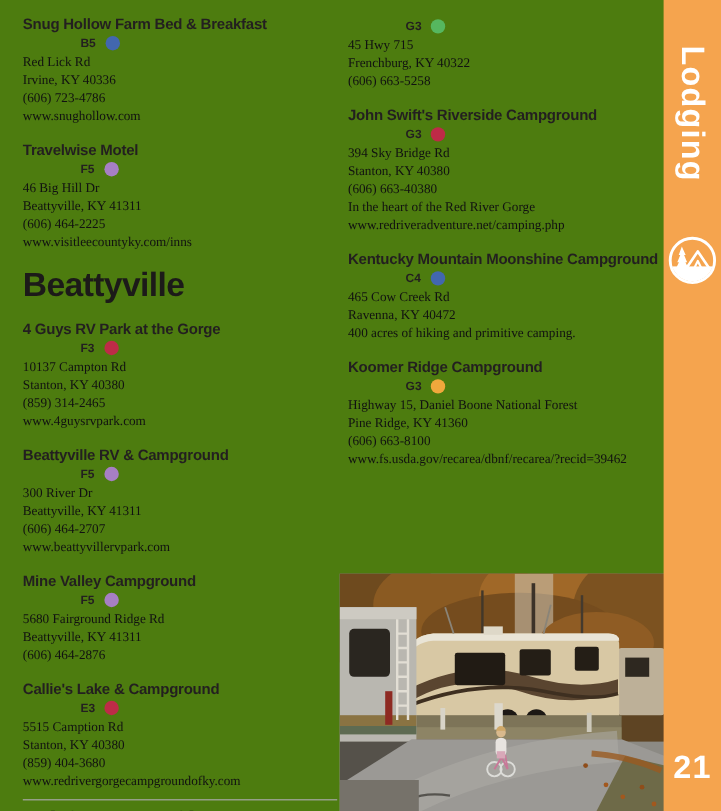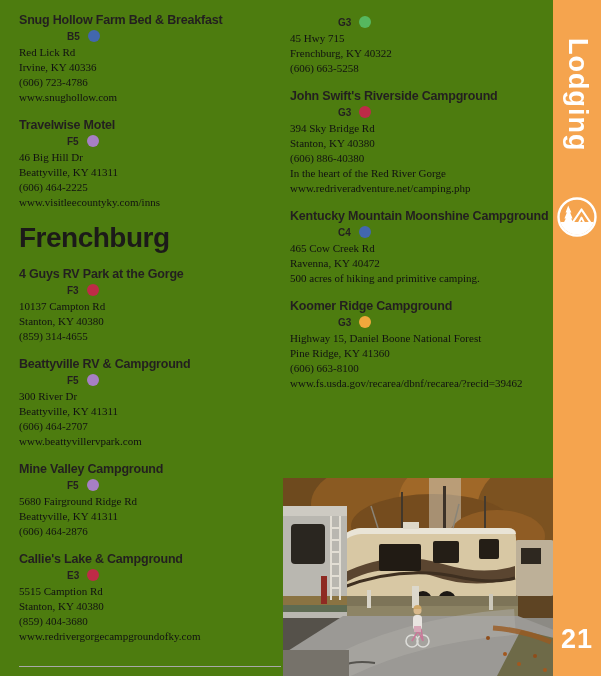--- a/index.html
+++ b/index.html
@@ -95,31 +95,32 @@
       <span class="l-ref">F5</span>
       <span class="l-dot" style="background: rgb(167, 127, 196);"></span>
     </div>
     <div class="l-lines">
           <div class="l-line">46 Big Hill Dr</div>
           <div class="l-line">Beattyville, KY 41311</div>
           <div class="l-line">(606) 464-2225</div>
           <div class="l-line">www.visitleecountyky.com/inns</div>
         </div>
   </article>
-<div class="section-heading">Frenchburg</div>
+<div class="section-heading">Beattyville</div>
   <article class="listing">
     <div class="l-name">4 Guys RV Park at the Gorge</div>
     <div class="l-refrow">
       <span class="l-ref">F3</span>
       <span class="l-dot" style="background: rgb(190, 43, 71);"></span>
     </div>
     <div class="l-lines">
           <div class="l-line">10137 Campton Rd</div>
           <div class="l-line">Stanton, KY 40380</div>
-          <div class="l-line">(859) 314-4655</div>
+          <div class="l-line">(859) 314-2465</div>
+          <div class="l-line">www.4guysrvpark.com</div>
         </div>
   </article>
 
   <article class="listing">
     <div class="l-name">Beattyville RV &amp; Campground</div>
     <div class="l-refrow">
       <span class="l-ref">F5</span>
       <span class="l-dot" style="background: rgb(167, 127, 196);"></span>
     </div>
     <div class="l-lines">
@@ -172,36 +173,36 @@
 
   <article class="listing">
     <div class="l-name">John Swift's Riverside Campground</div>
     <div class="l-refrow">
       <span class="l-ref">G3</span>
       <span class="l-dot" style="background: rgb(190, 43, 71);"></span>
     </div>
     <div class="l-lines">
           <div class="l-line">394 Sky Bridge Rd</div>
           <div class="l-line">Stanton, KY 40380</div>
-          <div class="l-line">(606) 886-40380</div>
+          <div class="l-line">(606) 663-40380</div>
           <div class="l-line">In the heart of the Red River Gorge</div>
           <div class="l-line">www.redriveradventure.net/camping.php</div>
         </div>
   </article>
 
   <article class="listing">
     <div class="l-name">Kentucky Mountain Moonshine Campground</div>
     <div class="l-refrow">
       <span class="l-ref">C4</span>
       <span class="l-dot" style="background: rgb(66, 103, 174);"></span>
     </div>
     <div class="l-lines">
           <div class="l-line">465 Cow Creek Rd</div>
           <div class="l-line">Ravenna, KY 40472</div>
-          <div class="l-line">500 acres of hiking and primitive camping.</div>
+          <div class="l-line">400 acres of hiking and primitive camping.</div>
         </div>
   </article>
 
   <article class="listing">
     <div class="l-name">Koomer Ridge Campground</div>
     <div class="l-refrow">
       <span class="l-ref">G3</span>
       <span class="l-dot" style="background: rgb(240, 168, 60);"></span>
     </div>
     <div class="l-lines">

